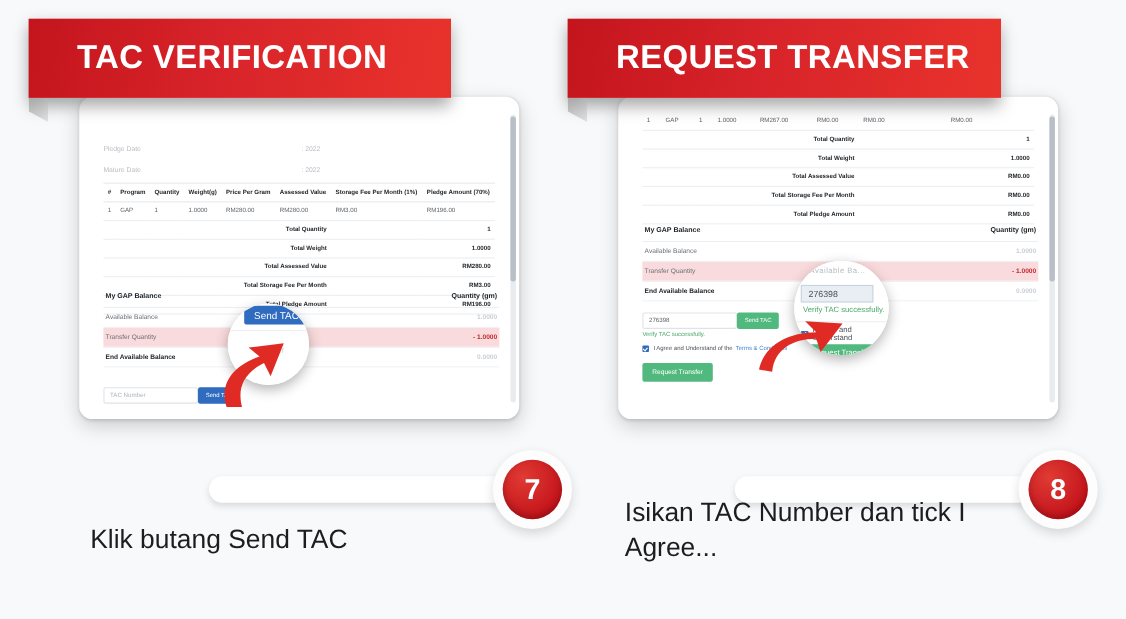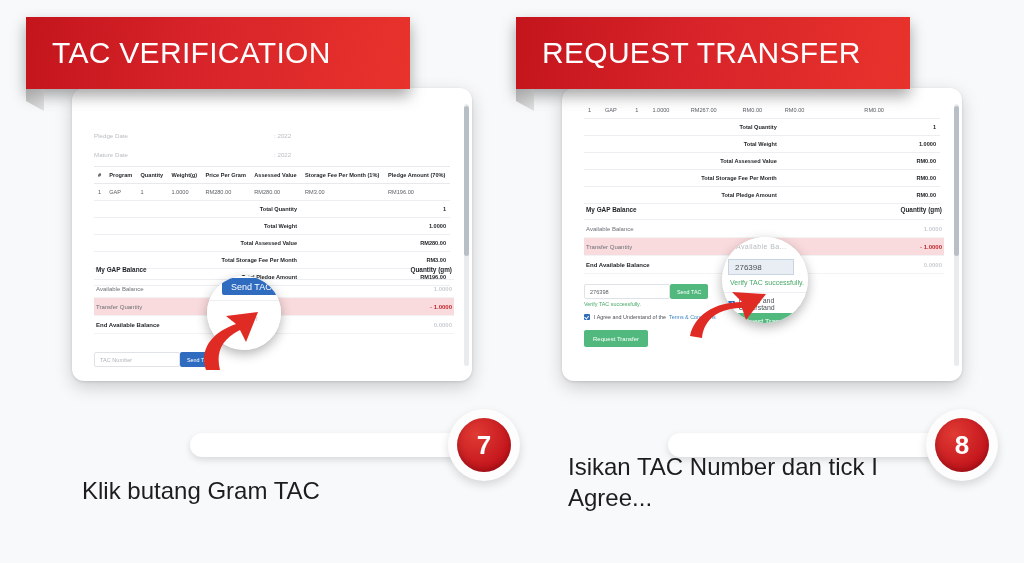--- a/index.html
+++ b/index.html
@@ -19,21 +19,21 @@
   .panel-inner{position:absolute;left:0;top:0;right:0;bottom:0;overflow:hidden;border-radius:12px;}
 
   
   .vscroll{position:absolute;right:3px;top:16px;width:5px;height:262px;background:#e9ecef;border-radius:3px;}
   .vscroll i{position:absolute;left:0;top:2px;width:5px;height:150px;background:#b9bfc6;border-radius:3px;display:block;}
 
   
   .banner{position:absolute;height:72px;color:#fff;display:flex;align-items:center;
           background:linear-gradient(100deg,#c4151c 0%,#d8232a 45%,#e8332c 100%);
           box-shadow:0 7px 14px rgba(0,0,0,.35);}
-  .banner span{font-size:30px;font-weight:normal;letter-spacing:.3px;padding-left:26px;white-space:nowrap;}
+  .banner span{font-size:30px;font-weight:bold;letter-spacing:.3px;padding-left:44px;white-space:nowrap;}
   #banner-left{left:26px;top:17px;width:384px;}
   #banner-right{left:516px;top:17px;width:394px;}
   .banner-fold{position:absolute;width:18px;height:22px;
      background:linear-gradient(135deg,#9a9a9a,#d9d9d9);left:0;top:72px;
      clip-path:polygon(0 0,100% 0,100% 100%,0 55%);opacity:.75;}
 
   
   .blurtxt{color:#b9bdc3;}
   .dates{position:absolute;left:22px;top:38px;width:352px;font-size:6.2px;color:#8d9298;}
   .drow{display:flex;height:19px;align-items:center;}
@@ -243,21 +243,21 @@
 </div>
 
 <svg class="arrow" id="arrow-left" viewBox="0 0 70 72">
   <path d="M10 70 C4 52 12 34 40 24 L30 16 L62 12 L50 42 L44 30 C24 40 20 54 24 70 Z" fill="#e02b25"></path>
 </svg>
 
 <div class="ribbon" id="ribbon-left"></div>
 <div class="stepwrap" id="step7">
   <div class="stepcircle">7</div>
 </div>
-<div class="caption" id="cap-left">Klik butang Gram TAC</div>
+<div class="caption" id="cap-left">Klik butang Send TAC</div>
 
 <div class="panel" id="panel-right">
   <div class="panel-inner">
 
     <table class="grid">
       <tbody>
         <tr>
           <td>1</td>
           <td>GAP</td>
           <td>1</td>

